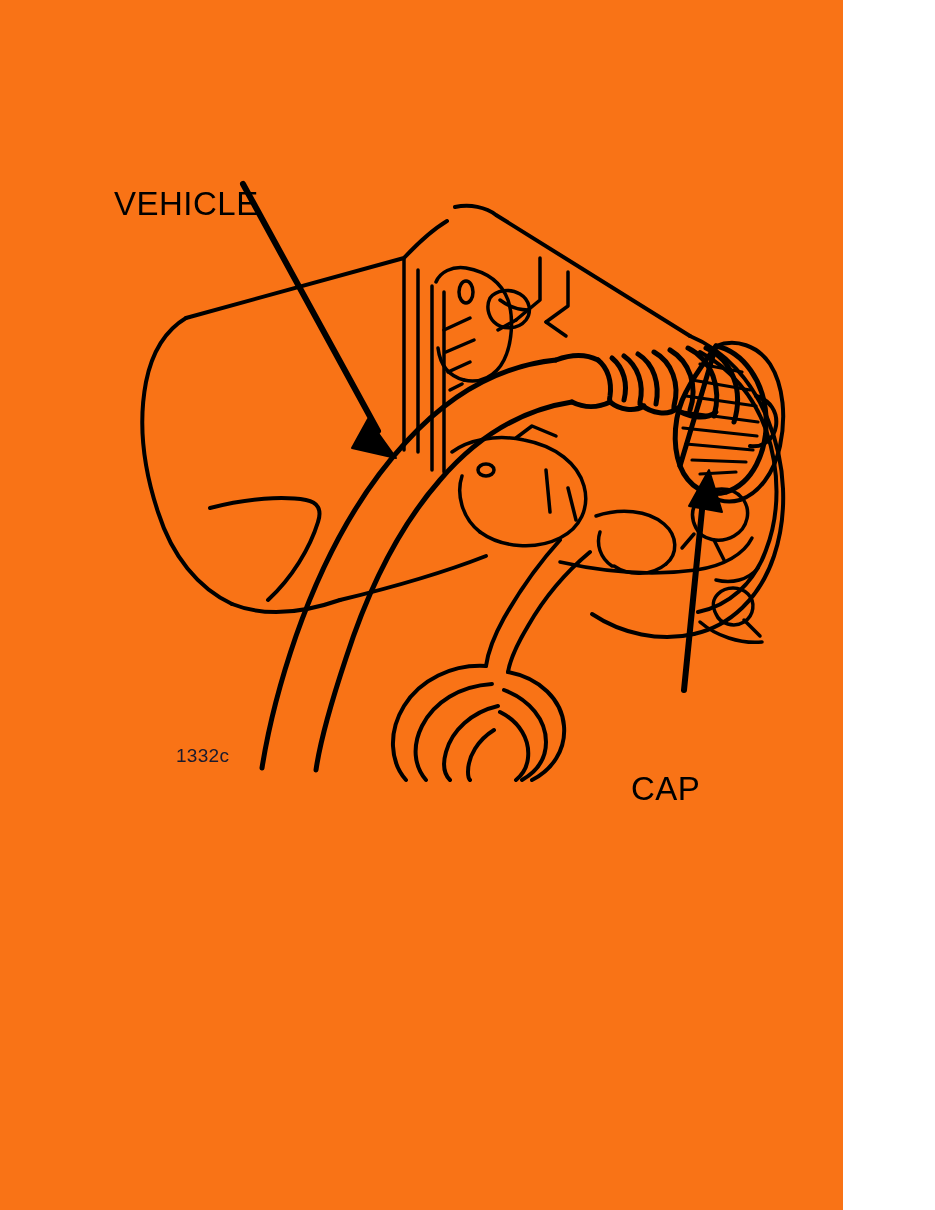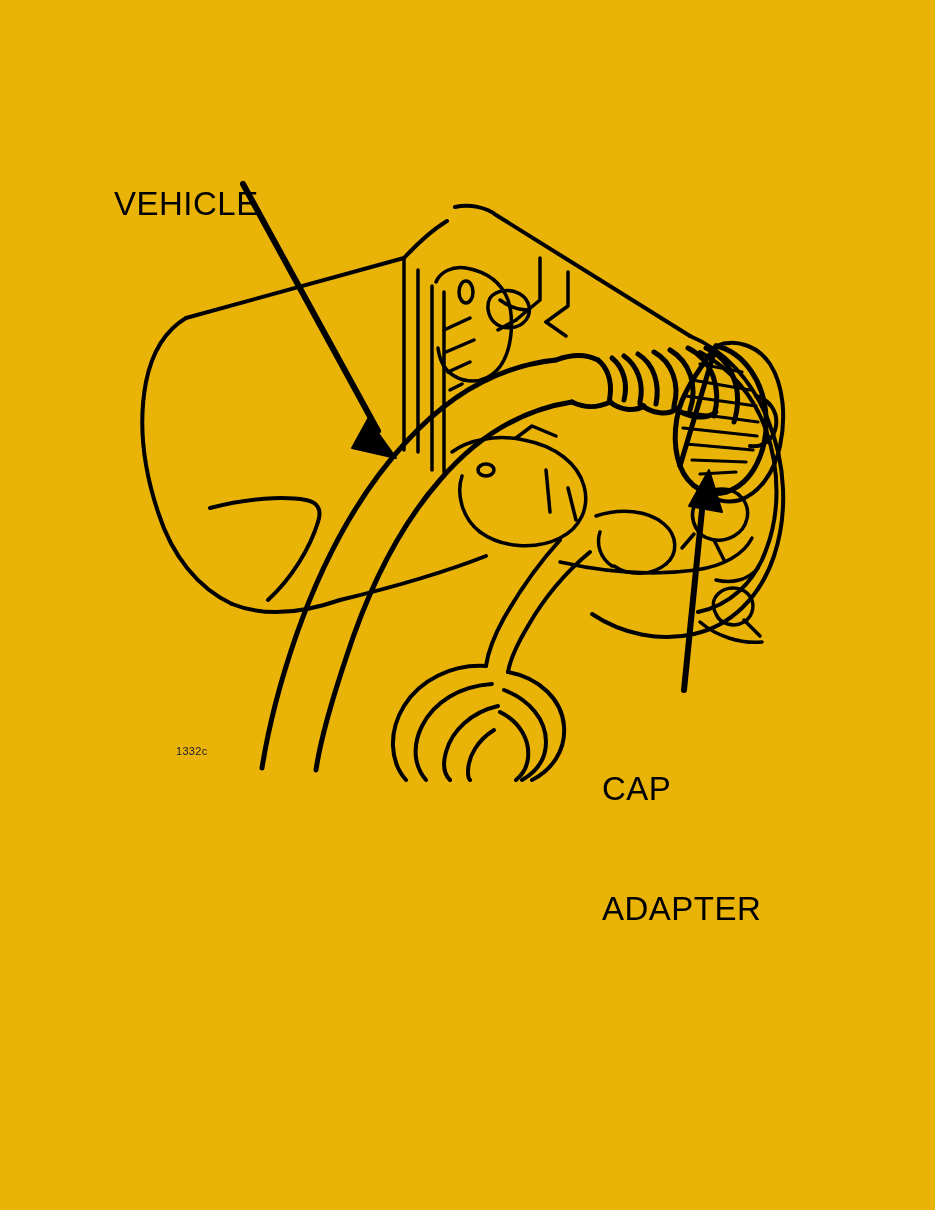--- a/index.html
+++ b/index.html
@@ -11,23 +11,23 @@
     width: 935px;
     height: 1210px;
     position: relative;
     overflow: hidden;
     font-family: "Liberation Sans", sans-serif;
     color: #000000;
   }
   #figure-root {
     position: absolute;
     left: 0; top: 0;
-    width: 935px;
+    width: 843px;
     height: 1210px;
-    background: #eab308;
+    background: #f97316;
   }
   .fig-svg {
     position: absolute;
     left: 0; top: 0;
     width: 935px;
     height: 1210px;
     display: block;
   }
   .callout {
     position: absolute;
@@ -37,32 +37,32 @@
     white-space: pre;
     letter-spacing: 0.5px;
     line-height: 40px;
     font-size: 33px;
   }
   #callout-hose {
     left: 114px;
     top: 104px;
   }
   #callout-cap {
-    left: 602px;
+    left: 631px;
     top: 689px;
   }
   .callout-line {
     display: block;
   }
   #figure-id {
     position: absolute;
     left: 176px;
     top: 745px;
     font-family: "Liberation Sans", sans-serif;
-    font-size: 11px;
+    font-size: 19px;
     color: #1a1a2e;
     letter-spacing: 0.3px;
     white-space: pre;
   }
 </style>
 </head>
 <body>
 
 <div id="figure-root">
 
@@ -248,18 +248,17 @@
 
     </g>
   </svg>
 
   <div class="callout" id="callout-hose">
     <span class="callout-line">VEHICLE</span>
   </div>
 
   <div class="callout" id="callout-cap">
     <span class="callout-line">CAP</span>
-    <span class="callout-line">ADAPTER</span>
   </div>
 
   <div id="figure-id">1332c</div>
 
 </div>
 
 </body></html>

